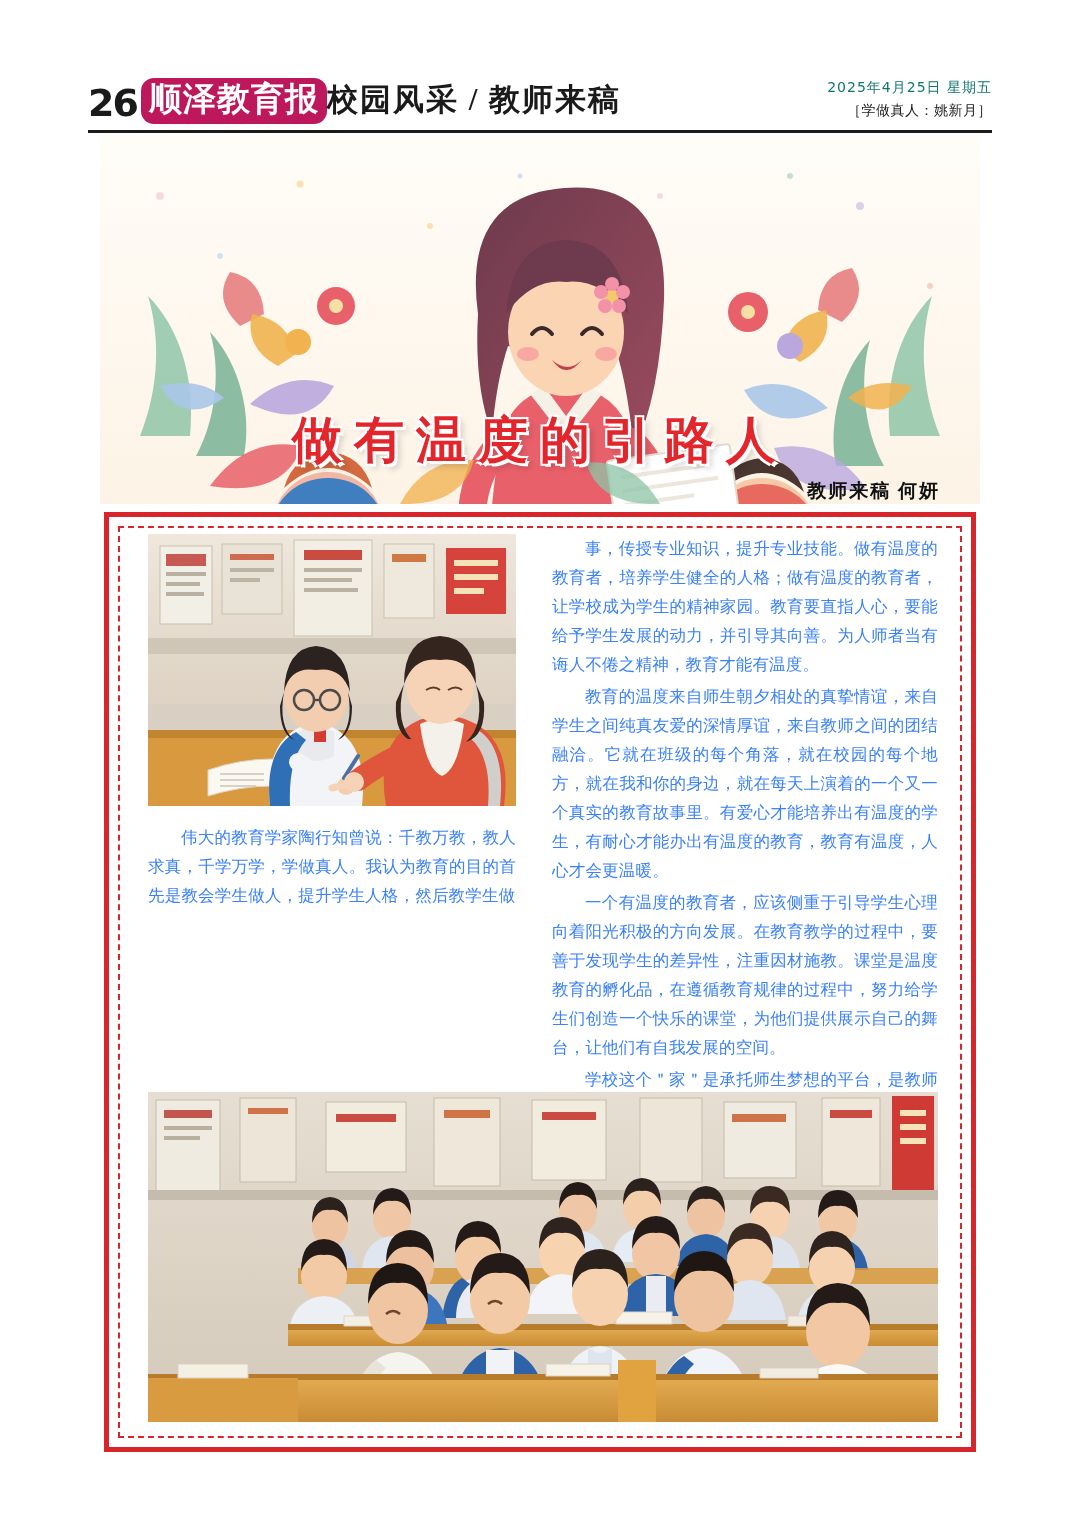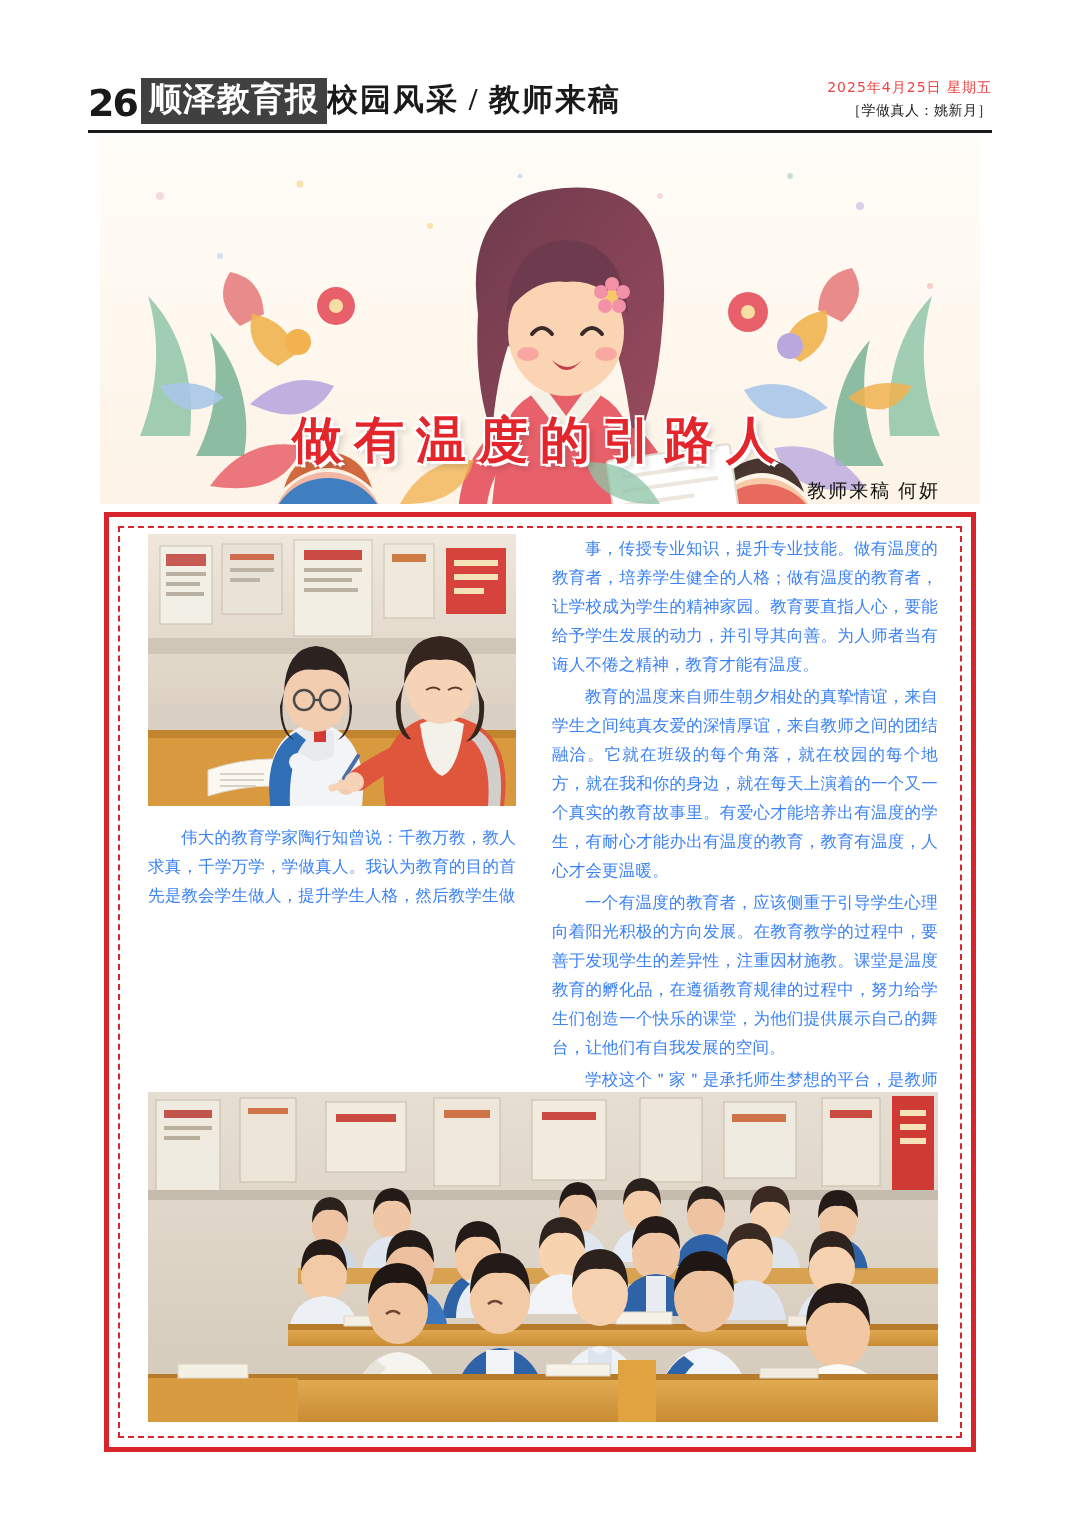--- a/index.html
+++ b/index.html
@@ -27,47 +27,48 @@
     font-family: "DejaVu Sans", sans-serif;
     font-size: 38px;
     font-weight: bold;
     color: #1a1a1a;
     line-height: 1;
     letter-spacing: -2px;
     padding-bottom: 2px;
     margin-top: 6px;
   }
   .paper-name {
-    background: #404040;
+    background: #be185d;
     color: #ffffff;
     font-size: 33px;
     font-weight: bold;
     letter-spacing: 1px;
     padding: 3px 8px 5px 8px;
     margin-left: 4px;
     line-height: 1.15;
     font-family: "Liberation Serif", serif;
+    border-radius: 13px;
   }
   .section-title {
     font-size: 31px;
     font-weight: bold;
     letter-spacing: 2px;
     padding-bottom: 3px;
     white-space: nowrap;
   }
   .masthead-right {
     margin-left: auto;
     text-align: right;
     font-family: "DejaVu Sans", sans-serif;
     padding-bottom: 4px;
   }
   .md-date {
     font-size: 14px;
     letter-spacing: 1px;
-    color: #ef4444;
+    color: #0f766e;
     white-space: nowrap;
     margin-left: 28px;
   }
   .md-editor {
     font-size: 14px;
     margin-top: 5px;
     letter-spacing: 0.5px;
     white-space: nowrap;
   }
   .masthead-rule {
@@ -105,21 +106,21 @@
     font-family: "Liberation Serif", serif;
     z-index: 5;
     pointer-events: none;
     margin-top: 22px;
   }
   .byline {
     position: absolute;
     right: 140px; top: 478px;
     font-size: 19px;
     letter-spacing: 2px;
-    font-weight: normal;
+    font-weight: bold;
     color: #111;
     z-index: 6;
   }
 
   
   .frame-outer {
     position: absolute;
     left: 104px; top: 512px;
     width: 872px; height: 940px;
     border: 5px solid #d8242b;

